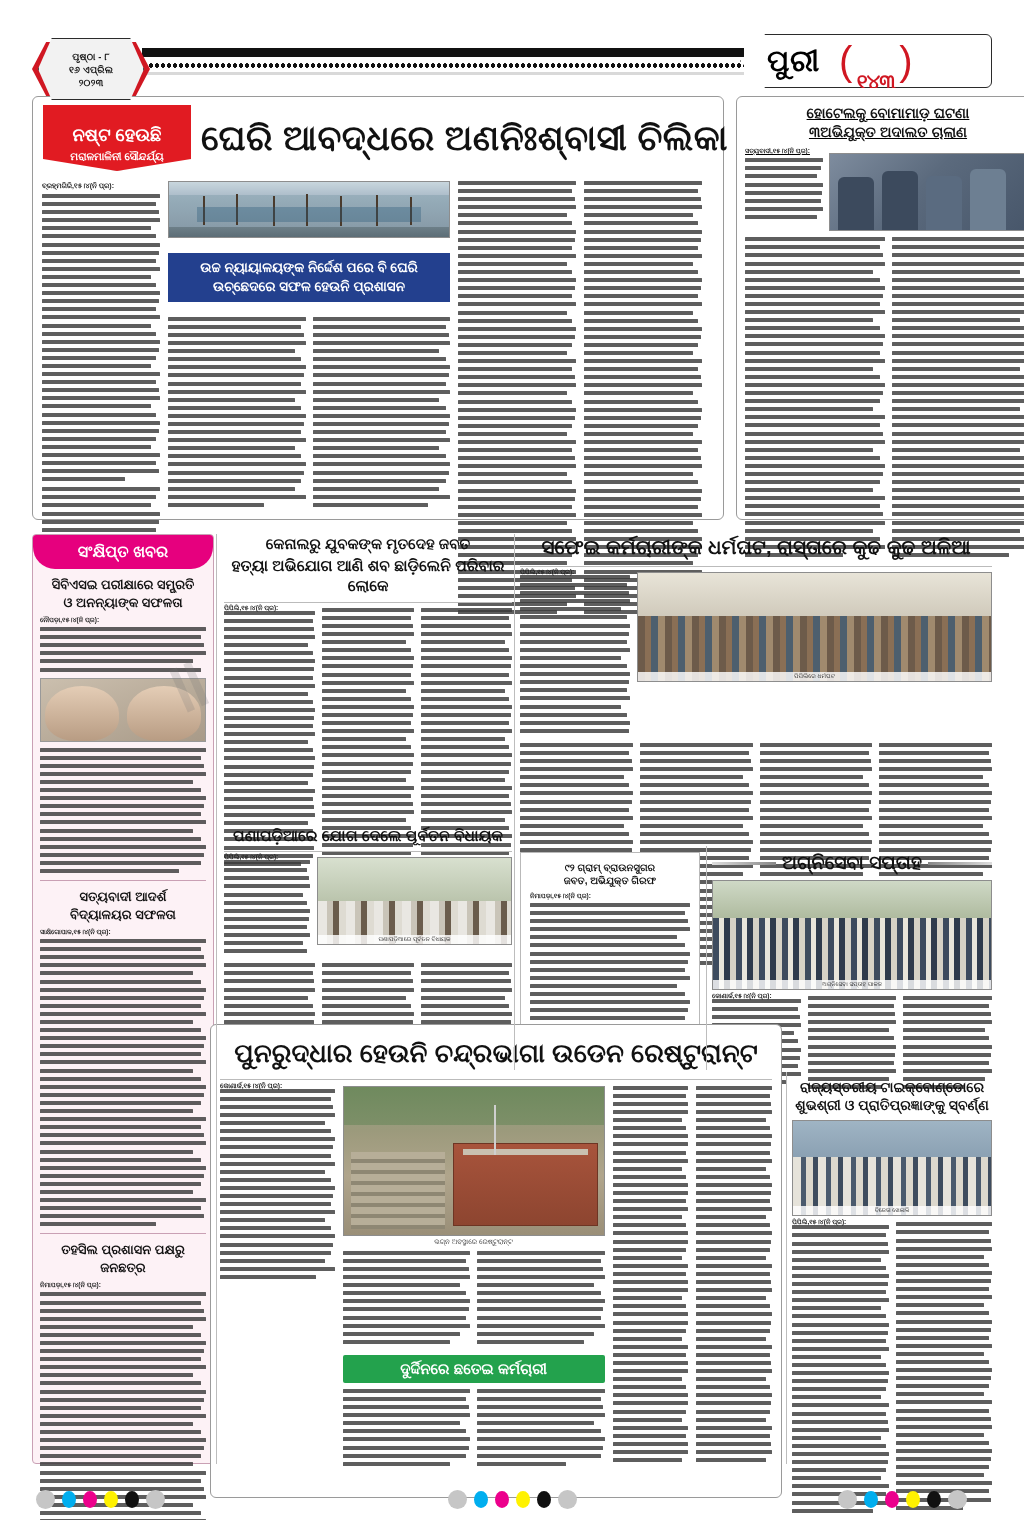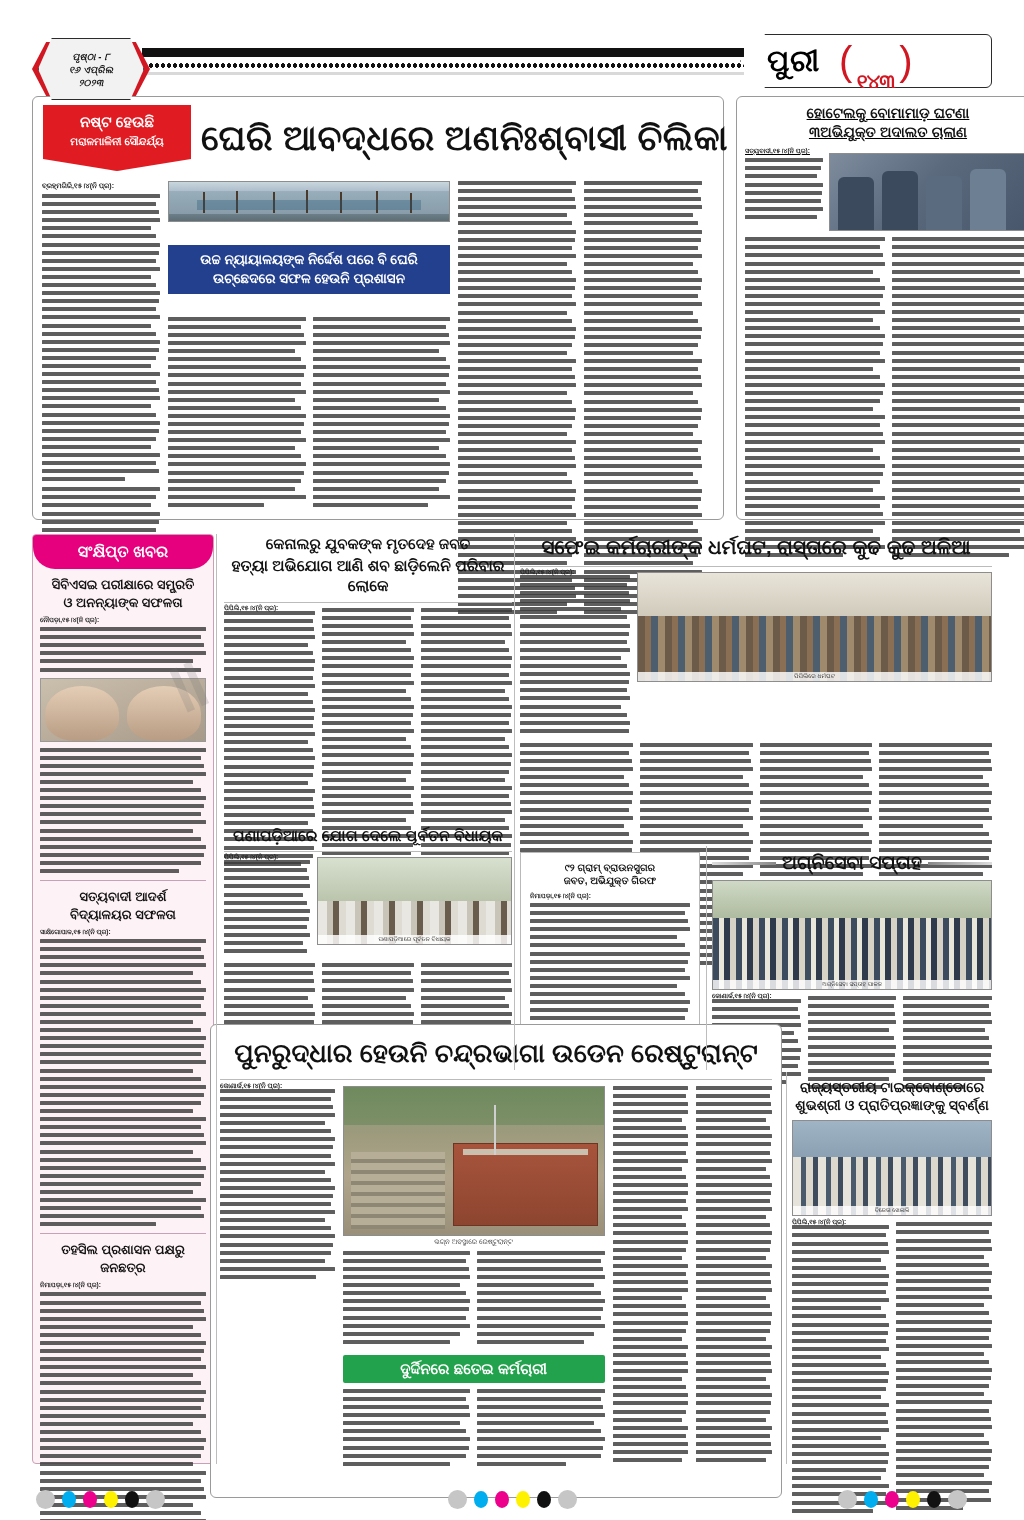--- a/index.html
+++ b/index.html
@@ -36,21 +36,21 @@
     background:#d01722;
     clip-path: polygon(12% 0,88% 0,100% 50%,88% 100%,12% 100%,0 50%);
   }
   .dateflag .hexwhite {
     position:absolute; left:6px; top:0px; width:106px; height:62px;
     background:#f2f2f2; border:1.4px solid #2b2b2b;
     clip-path: polygon(13% 0,87% 0,100% 50%,87% 100%,13% 100%,0 50%);
     display:flex; flex-direction:column; align-items:center; justify-content:center;
     gap:1px; padding-top:1px;
   }
-  .dateflag .dl { font-size:9.5px; font-weight:700; color:#111; letter-spacing:.2px;font-style:italic; }
+  .dateflag .dl { font-size:9.5px; font-weight:700; color:#111; letter-spacing:.2px; }
   .rule-blk {
     position:absolute; left:110px; top:10px; right:248px; height:9px;
     background:#111;
   }
   .rule-dot {
     position:absolute; left:110px; top:24px; right:248px; height:7px;
     background-image: radial-gradient(#111 42%, transparent 44%);
     background-size:6px 7px; background-repeat:repeat-x;
   }
   .rule-thin {
@@ -80,32 +80,32 @@
     border:1.4px solid #9a9a9a; border-radius:6px; background:#fff; padding:8px 9px;
   }
   .redbadge {
     position:absolute; left:10px; top:8px; width:148px; height:66px; z-index:3;
   }
   .redbadge .bg {
     position:absolute; inset:0; background:#e11b22;
     clip-path: polygon(0 0,100% 0,100% 82%,50% 100%,0 82%);
     box-shadow:2px 2px 2px rgba(0,0,0,.25);
   }
-  .redbadge .l1 { position:relative; color:#fff; font-size:15px; font-weight:700; text-align:center; padding-top:8px;}
+  .redbadge .l1 { position:relative; color:#fff; font-size:18px; font-weight:700; text-align:center; padding-top:20px;}
   .redbadge .l2 { position:relative; color:#fff; font-size:10.5px; font-weight:700; text-align:center; padding-top:4px;}
 
   .lead-headline {
     position:absolute; left:168px; top:12px; right:8px; height:58px;
     display:flex; align-items:center;
   }
   .lead-headline span { font-size:35px; font-weight:700; color:#111; letter-spacing:.4px; white-space:nowrap;}
 
   .lead-grid { position:absolute; left:9px; top:84px; right:9px; bottom:8px; display:flex; gap:8px; }
   .lcol { width:118px; }
-  .lead-mid { width:282px; display:flex; flex-direction:column; gap:23px; }
+  .lead-mid { width:282px; display:flex; flex-direction:column; gap:15px; }
 
   .photo {
     background:linear-gradient(180deg,#b7cbd6 0%,#9fb6c4 35%,#7e96a6 75%,#6d8392 100%);
     position:relative; overflow:hidden; border:1px solid #8d8d8d;
   }
   .photo.water { background:linear-gradient(180deg,#9fb6c2 0%,#93a9b6 40%,#8496a3 100%); }
   .photo .pole { position:absolute; width:2px; background:#4a3a2c; }
   .photo .net { position:absolute; background:rgba(40,90,120,.35); }
   .photo .sky { position:absolute; left:0; right:0; top:0; height:24%; background:linear-gradient(180deg,#c8d6dd,#aebecb); }
   .photo .land { position:absolute; left:0; right:0; bottom:0; height:18%; background:linear-gradient(180deg,#6d7f88,#5c6d76); }

